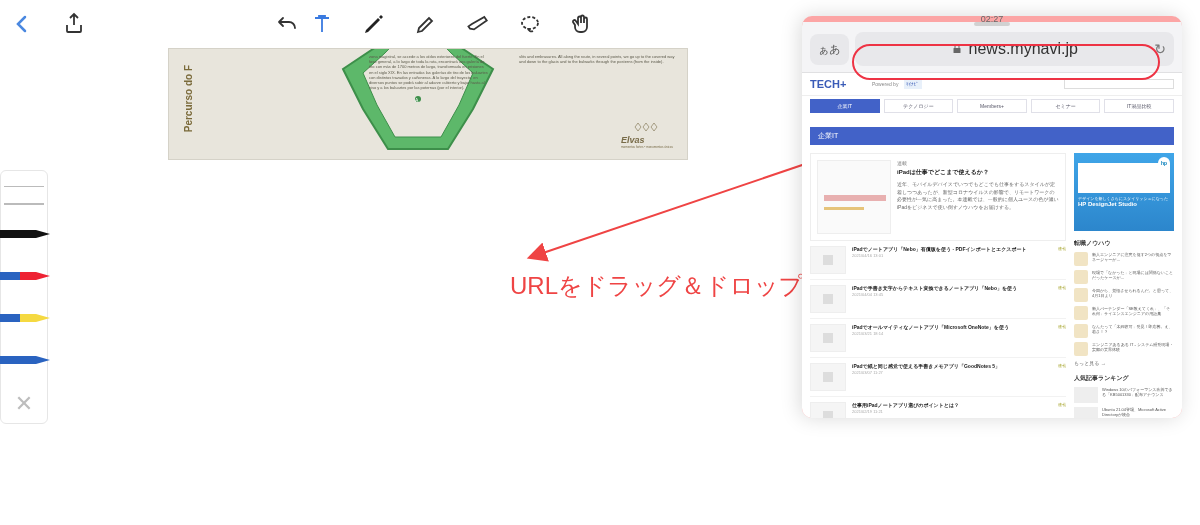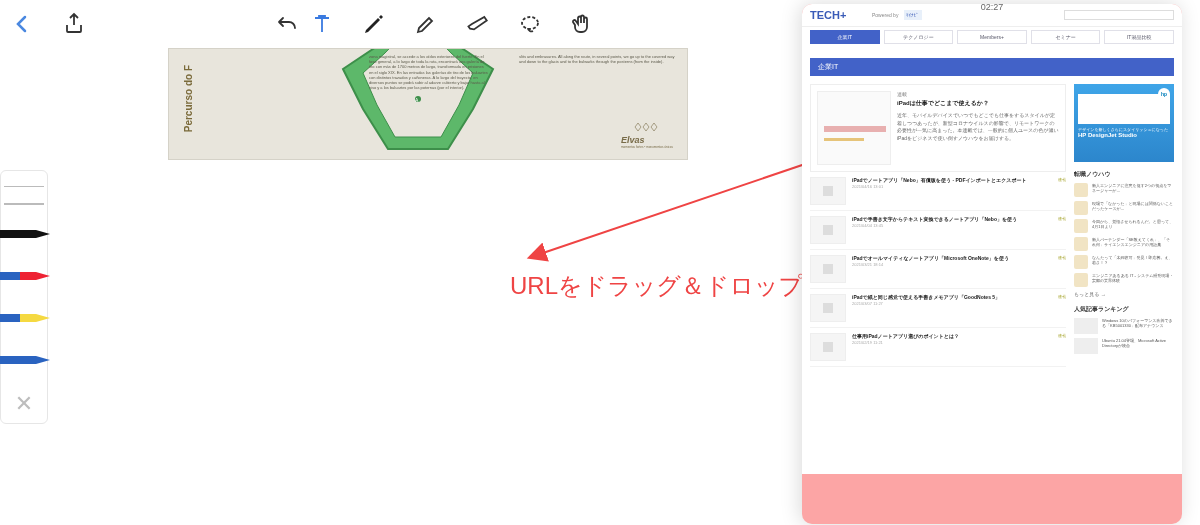--- a/index.html
+++ b/index.html
@@ -29,21 +29,21 @@
 .line-sample { width: 40px; height: 10px; margin: 4px 0; display: flex; align-items: center; }
 .line-thin { width: 100%; height: 1px; background: #bbb; }
 .line-thick { width: 100%; height: 2px; background: #bbb; }
 .close-x { margin-top: 10px; color: #bdbdbd; font-size: 22px; font-weight: 300; }
 
 
 .arrow-svg { position: absolute; left: 510px; top: 58px; width: 610px; height: 210px; pointer-events: none; }
 .annotation { position: absolute; left: 510px; top: 270px; font-size: 24px; color: #ef4444; font-weight: 500; }
 
 
-.safari-pane { position: absolute; right: 18px; top: 4px; width: 380px; height: 520px; background: #fca5a5; border-radius: 10px; box-shadow: -2px 0 20px rgba(0,0,0,.15); overflow: hidden; }
+.safari-pane { position: absolute; right: 18px; top: 16px; width: 380px; height: 402px; background: #fca5a5; border-radius: 10px; box-shadow: -2px 0 20px rgba(0,0,0,.15); overflow: hidden; }
 .safari-handle { width: 36px; height: 4px; background: #d1d1d1; border-radius: 2px; margin: 6px auto; }
 .safari-time { position: absolute; top: -2px; left: 50%; transform: translateX(-50%); font-size: 9px; color: #666; }
 .safari-top { background: #f4f4f6; border-bottom: 1px solid #e0e0e2; padding: 0 8px 6px; }
 .url-row { display: flex; align-items: center; gap: 6px; }
 .aa-box { background: #e8e8eb; border-radius: 8px; padding: 8px 8px; font-size: 11px; color: #555; }
 .url-box { flex: 1; background: #e8e8eb; border-radius: 8px; padding: 8px 10px; display: flex; align-items: center; justify-content: center; gap: 6px; font-size: 16px; color: #333; position: relative; }
 .url-oval { position: absolute; left: 50px; top: 28px; width: 308px; height: 36px; border: 2px solid #e34; border-radius: 18px; pointer-events: none; }
 .reload-ic { color: #777; font-size: 14px; }
 
 .site-body { background: #fff; height: 470px; overflow: hidden; font-size: 6px; color: #555; }
@@ -206,20 +206,34 @@
       <marker id="ah" markerWidth="14" markerHeight="14" refX="3" refY="5" orient="auto">
         <polygon points="0,0 10,5 0,10" fill="#ef4444"></polygon>
       </marker>
     </defs>
   <line x1="590" y1="6" x2="30" y2="196" stroke="#ef4444" stroke-width="2" marker-end="url(#ah)"></line>
 </svg>
 <div class="annotation">URLをドラッグ＆ドロップ</div>
 
 <div class="safari-pane">
   <div class="safari-time">02:27</div>
+  <div class="safari-top">
+    <div class="safari-handle"></div>
+    <div class="url-row">
+      <div class="aa-box">ぁあ</div>
+      <div class="url-box">
+        <svg width="12" height="12" viewBox="0 0 24 24" fill="#666">
+            <path d="M7 10V7a5 5 0 0110 0v3h1a1 1 0 011 1v8a1 1 0 01-1 1H6a1 1 0 01-1-1v-8a1 1 0 011-1h1zm2 0h6V7a3 3 0 00-6 0v3z"></path>
+          </svg>
+        <span>news.mynavi.jp</span>
+        <span class="reload-ic" style="position:absolute;right:8px">↻</span>
+      </div>
+    </div>
+    <div class="url-oval"></div>
+  </div>
 
   <div class="site-body">
     <div class="site-header">
       <div class="tech-logo">
         <svg viewBox="0 0 56 14" width="56" height="14">
             <text x="0" y="11" font-size="11" font-weight="700" fill="#3a5bb7" font-family="sans-serif">TECH+</text>
           </svg>
       </div>
       <span class="powered">Powered by</span>
       <svg width="18" height="10" viewBox="0 0 18 10">

